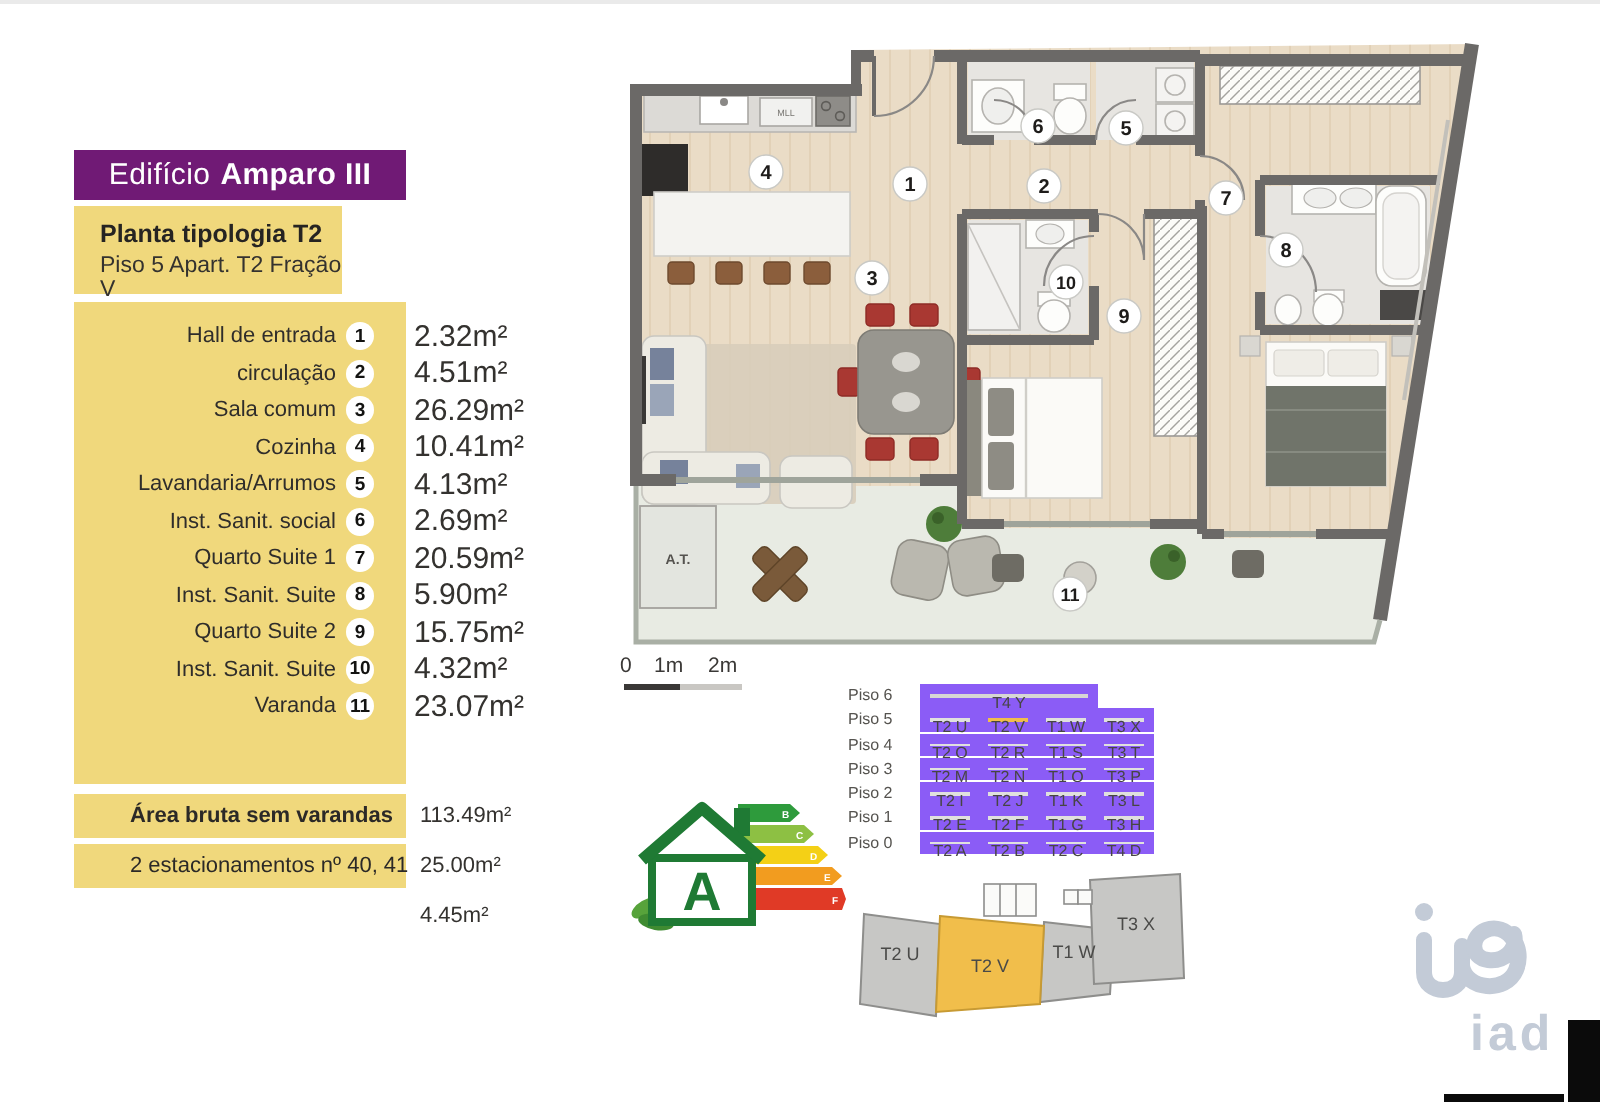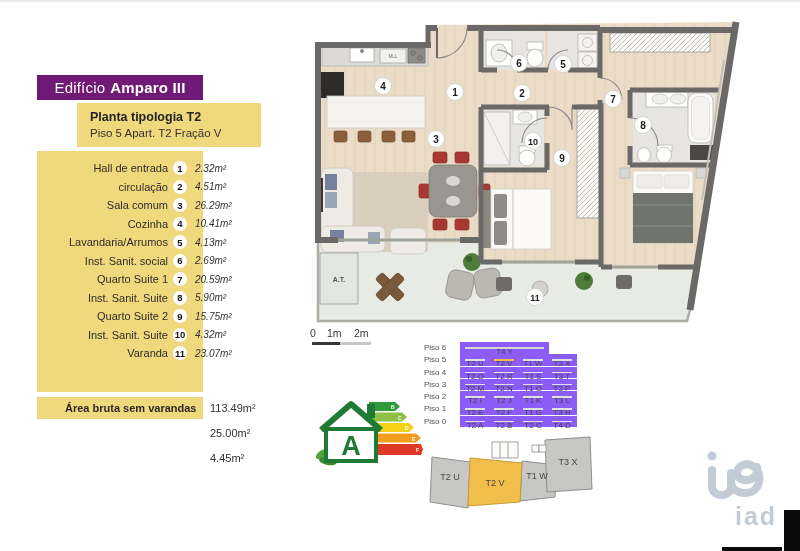--- a/index.html
+++ b/index.html
@@ -3,32 +3,32 @@
 <meta charset="utf-8">
 <style>
   html,body{margin:0;padding:0;background:#fff;}
   #stage{position:relative;width:800px;height:551px;background:#ffffff;overflow:hidden;
          font-family:"Liberation Sans", sans-serif;}
   .abs{position:absolute;}
   
   #title-bar{left:37px;top:75px;width:166px;height:25px;background:#701a75;color:#fff;
              display:flex;align-items:center;justify-content:center;font-size:15px;letter-spacing:.2px;}
   #title-bar b{margin-left:5px;font-weight:700;}
-  #subtitle-box{left:37px;top:103px;width:184px;height:44px;background:#F0D87C;color:#262422;
-                padding:0;box-sizing:border-box;margin-left:40px;}
+  #subtitle-box{left:37px;top:103px;width:134px;height:44px;background:#F0D87C;color:#262422;
+                padding:0;box-sizing:border-box;}
   #subtitle-box .l1{font-size:12.5px;font-weight:700;margin:7px 0 3px 13px;}
   #subtitle-box .l2{font-size:11.5px;margin-left:13px;color:#34322F;}
   #rooms-box{left:37px;top:151px;width:245px;height:241px;}
   #rooms-box .yellow-bg{position:absolute;left:0;top:0;width:166px;height:241px;background:#F0D87C;}
   #rooms-list{position:absolute;left:0;top:8px;width:245px;}
   .room-row{display:flex;align-items:center;height:18.5px;position:relative;}
   .room-label{width:131px;text-align:right;font-size:11px;color:#2F2D2B;white-space:nowrap;}
   .room-num{width:14px;height:14px;border-radius:50%;background:#fff;margin-left:5px;
             font-size:9.5px;font-weight:700;color:#131311;display:flex;align-items:center;justify-content:center;}
-  .room-area{position:absolute;left:158px;font-size:10px;color:#34322F;white-space:nowrap;font-style:italic;}
+  .room-area{position:absolute;left:170px;font-size:15px;color:#34322F;white-space:nowrap;}
   .sum-row{position:absolute;left:37px;width:245px;height:22px;}
   .sum-row .sum-label{position:absolute;left:0;top:0;width:166px;height:22px;background:#F0D87C;
             box-sizing:border-box;padding-left:28px;font-size:11px;color:#2B2927;display:flex;align-items:center;white-space:nowrap;}
   .sum-row.bold .sum-label{font-weight:700;}
   .sum-row .sum-area{position:absolute;left:173px;top:0;height:22px;display:flex;align-items:center;
             font-size:11px;color:#34322F;white-space:nowrap;}
   
   #scale-bar{left:306px;top:327px;width:90px;height:22px;font-size:10.5px;color:#3A3836;}
   #scale-bar .t0{position:absolute;left:4px;top:0;}
   #scale-bar .t1{position:absolute;left:21px;top:0;}
@@ -125,20 +125,21 @@
           <span class="room-area">23.07m²</span>
         </div>
     </div>
   </div>
 
   <div class="sum-row bold" style="top:397px;">
     <span class="sum-label">Área bruta sem varandas</span>
     <span class="sum-area">113.49m²</span>
   </div>
   <div class="sum-row" style="top:422px;">
+    <span class="sum-label">2 estacionamentos nº 40, 41</span>
     <span class="sum-area">25.00m²</span>
   </div>
   <div class="sum-row" style="top:447px;">
     <span class="sum-area">4.45m²</span>
   </div>
 
   <svg class="abs" style="left:310px;top:15px;" width="490" height="320" viewBox="310 15 490 320">
     <defs>
       <pattern id="wood" width="10" height="10" patternUnits="userSpaceOnUse">
         <rect width="10" height="10" fill="#EADCC6"></rect>

